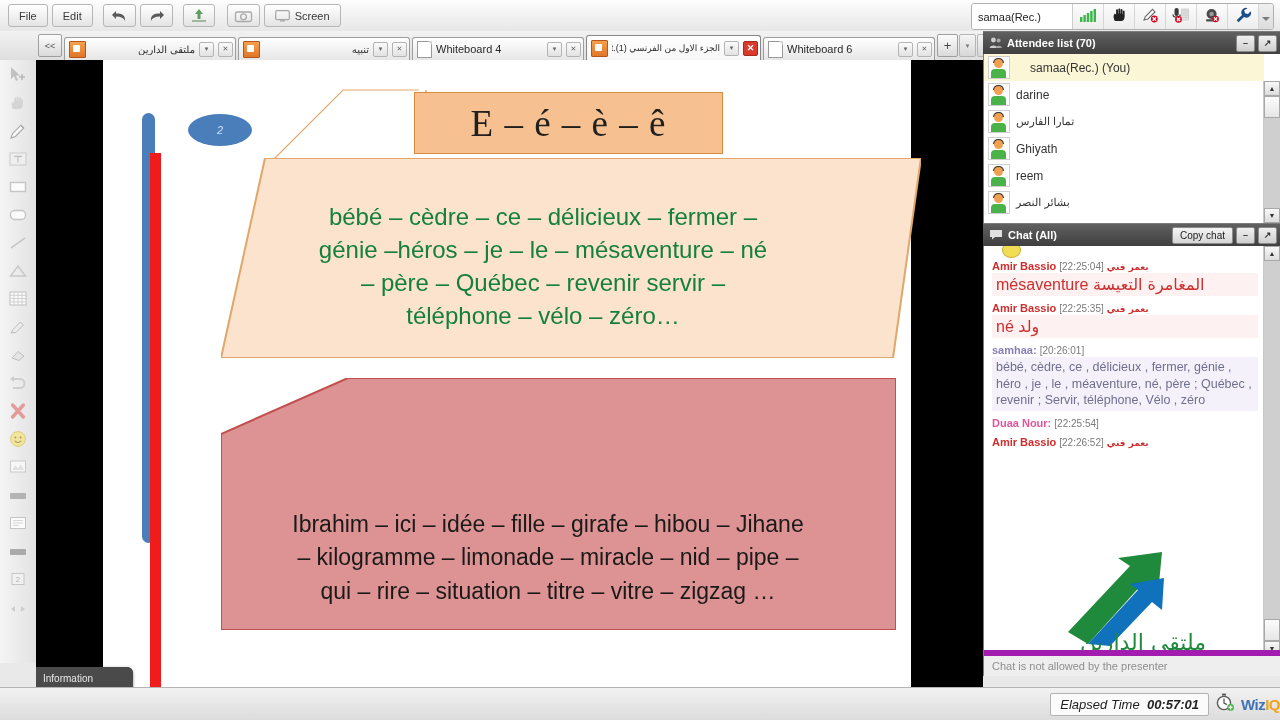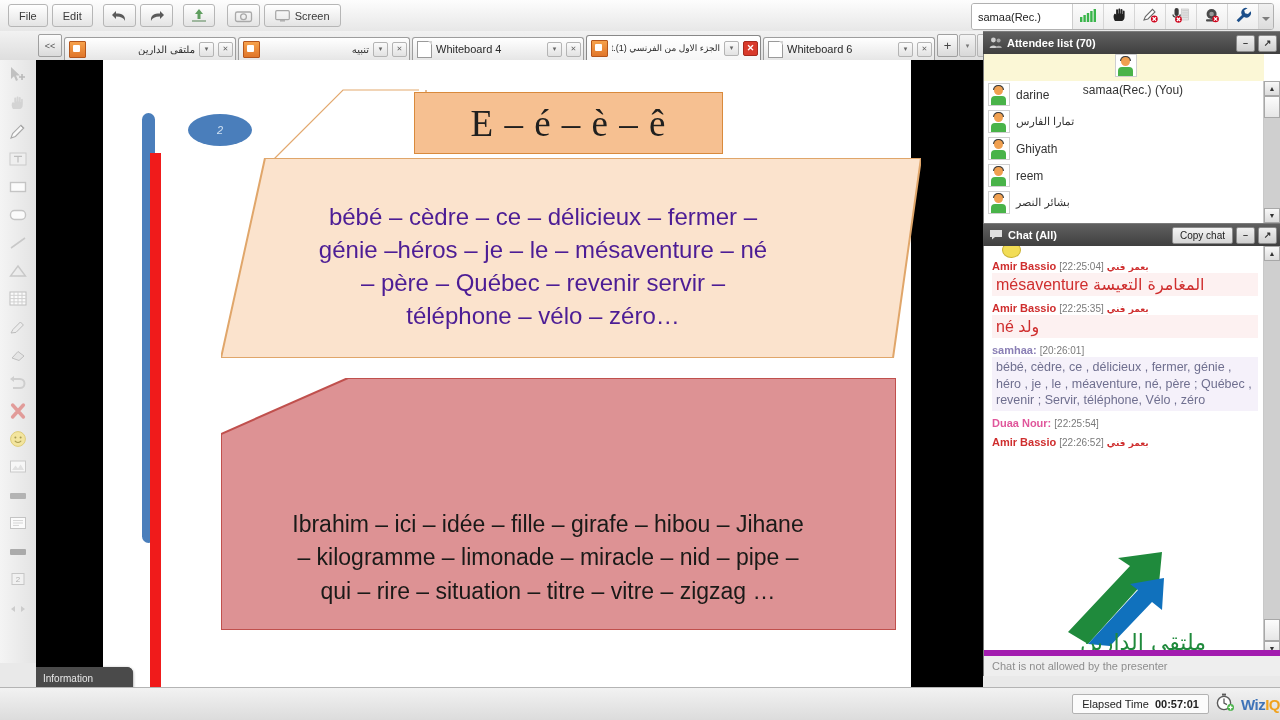--- a/index.html
+++ b/index.html
@@ -152,21 +152,21 @@
   .hdr-box span{
     font-family:"Liberation Serif",serif;font-size:37px;color:#20201f;letter-spacing:1px;
   }
   .hdr-leader{position:absolute;left:168px;top:28px;width:160px;height:75px;}
 
   .orange-poly{
     position:absolute;left:118px;top:98px;width:700px;height:200px;
   }
   .orange-text{
     position:absolute;left:160px;top:140px;width:560px;
-    text-align:center;font-size:24px;line-height:1.38;color:#4c1d95;
+    text-align:center;font-size:24px;line-height:1.38;color:#15803d;
   }
   .red-poly{position:absolute;left:118px;top:318px;width:675px;height:252px;}
   .red-text{
     position:absolute;left:135px;top:448px;width:620px;
     text-align:center;font-size:23px;line-height:1.45;color:#1a1a18;
   }
   .pink-box{
     position:absolute;left:364px;top:325px;width:169px;height:52px;
     background:#f7dfe0;border:1px solid #c0504d;
     display:flex;align-items:center;justify-content:center;
@@ -217,21 +217,21 @@
     padding:0 7px;display:flex;align-items:center;cursor:pointer;
   }
 
   .attendee-wrap{position:relative;background:#fff;height:169px;
     border-left:1px solid #7a7a7a;box-sizing:border-box;}
   .att-list{position:absolute;left:0;top:0;right:16px;bottom:0;overflow:hidden;}
   .att-row{
     height:27px;display:flex;align-items:center;gap:6px;padding-left:4px;
     font-size:12px;color:#333;cursor:pointer;
   }
-  .att-row.you{background:#fbf7d6;padding-left:4px;flex-direction:column;}
+  .att-row.you{background:#fbf7d6;padding-left:4px;}
   .att-row.you .aname{padding-left:14px;}
   .att-row .aname.rtl{direction:rtl;font-size:11px;}
   .avatar{
     width:20px;height:21px;flex:0 0 auto;position:relative;
     background:#fff;border:1px solid #cfcfcf;
   }
   .avatar .head{position:absolute;left:5px;top:2px;width:9px;height:9px;border-radius:50%;background:#f0a050;}
   .avatar .hair{position:absolute;left:4px;top:1px;width:11px;height:5px;border-radius:5px 5px 0 0;background:#3a3a3a;}
   .avatar .body{position:absolute;left:2px;bottom:0;width:15px;height:9px;border-radius:4px 4px 0 0;background:#49b349;}
 
@@ -287,21 +287,21 @@
   
   .statusbar{
     position:absolute;left:0;bottom:0;width:1280px;height:32px;
     background:linear-gradient(#f2f2f2,#dcdcdc);
     border-top:1px solid #b4b4b4;
     display:flex;align-items:center;justify-content:flex-end;
     padding-right:8px;gap:6px;
   }
   .elapsed{
     border:1px solid #b2b2b2;border-radius:2px;background:#fbfbfb;
-    font-size:11px;color:#222;padding:3px 9px;
+    font-size:13px;color:#222;padding:3px 9px;font-style:italic;
   }
   .elapsed b{font-weight:bold;}
   .wiziq{font-size:15px;font-weight:bold;letter-spacing:-.5px;}
   .wiziq .w1{color:#3e73b8;}
   .wiziq .w2{color:#f0a21e;}
 </style>
 </head>
 <body>
 
 <div class="app">

